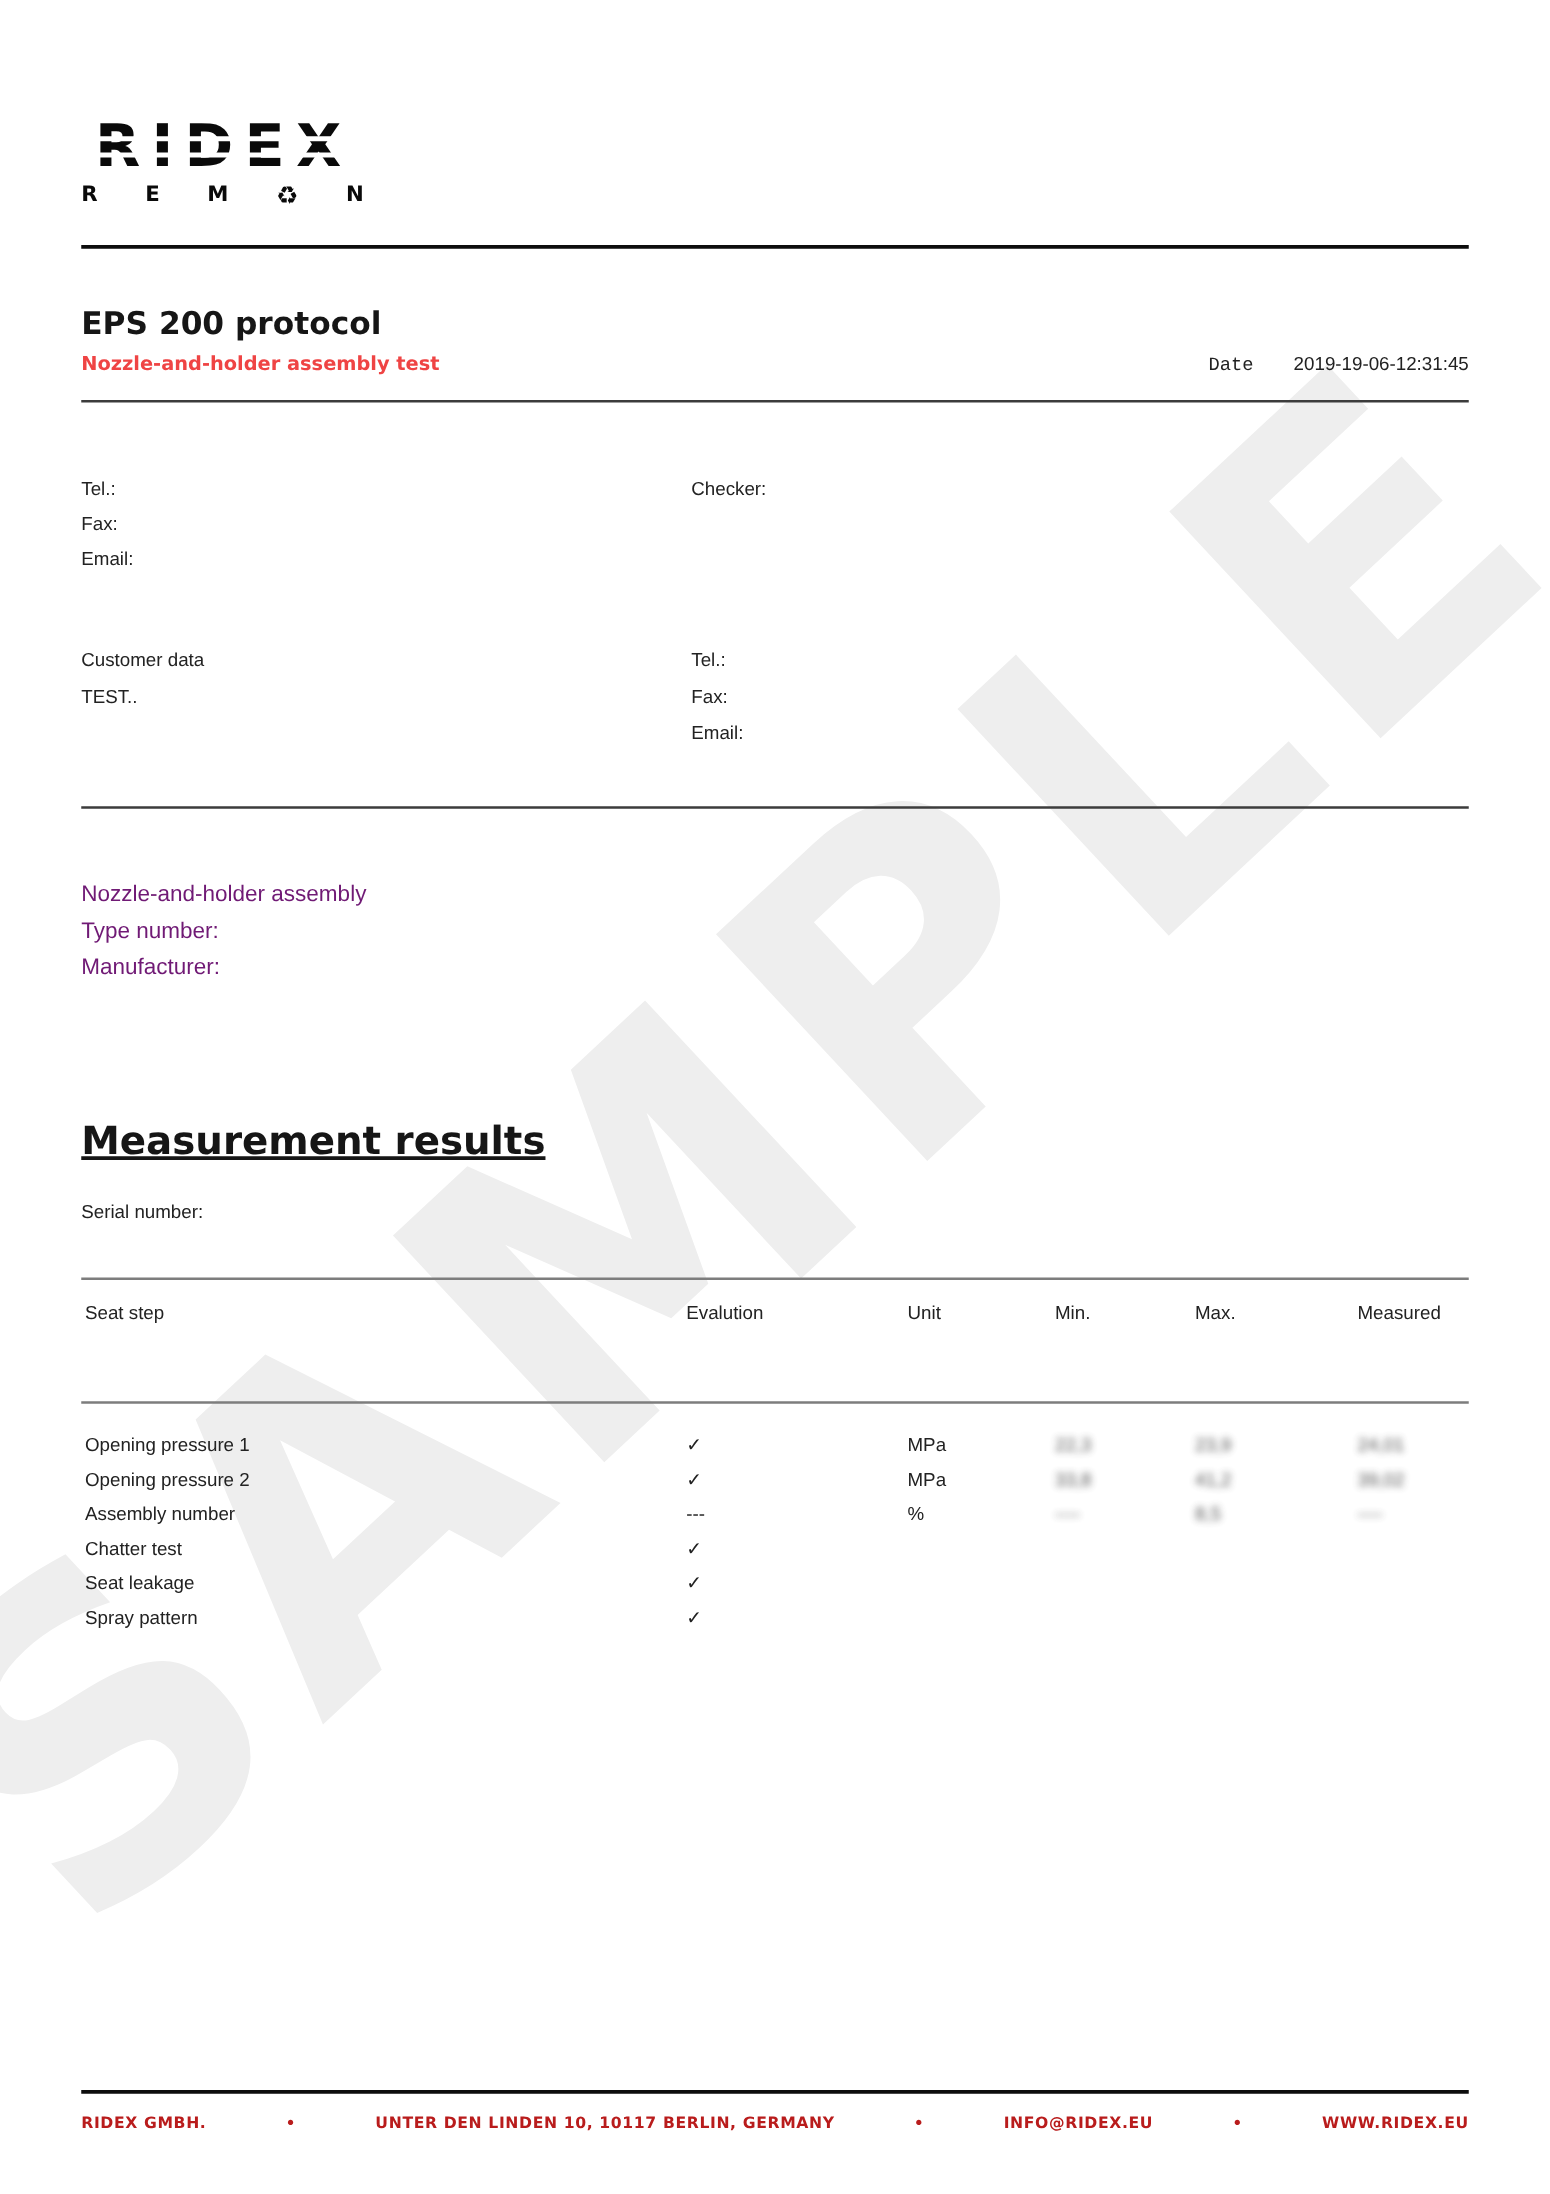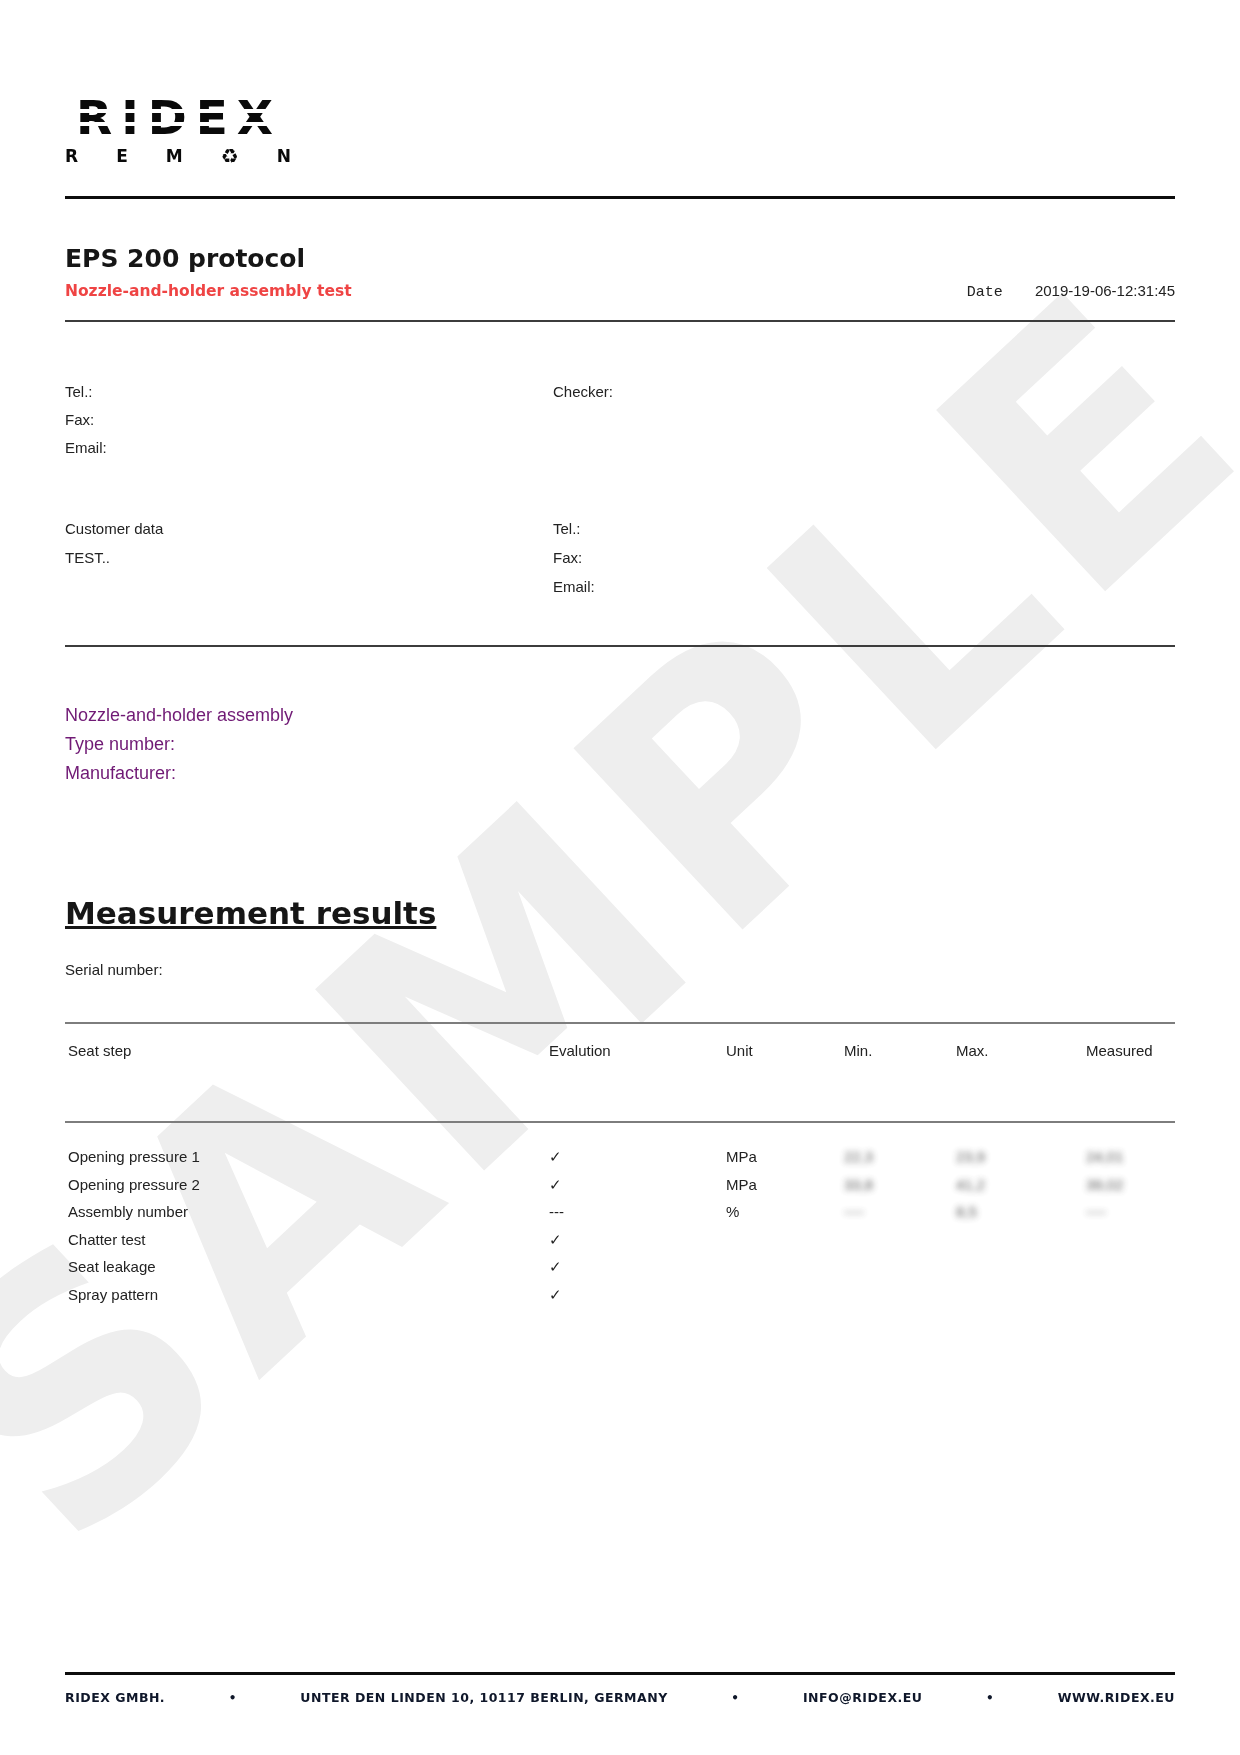--- a/index.html
+++ b/index.html
@@ -76,21 +76,21 @@
   .t-header > div { line-height:30px; }
   .t-rows { left:65px; top:1143px; width:1110px; }
   .t-row { line-height:27.5px; height:27.5px; }
   .blur { filter:blur(3px); color:#3a3a3a; opacity:0.85; }
   .check { font-size:15px; }
   
   .footer-row {
     left:65px; top:1690px; width:1110px; display:flex; align-items:center;
     justify-content:space-between;
     font-family:"DejaVu Sans", sans-serif; font-weight:bold; font-size:12.5px;
-    letter-spacing:0.5px; color:#0f172a; white-space:nowrap;
+    letter-spacing:0.5px; color:#b91c1c; white-space:nowrap;
   }
   .footer-row .dot { font-size:12px; }
 </style>
 </head>
 <body>
 
 <div class="page">
 
   <div class="watermark">SAMPLE</div>
 

